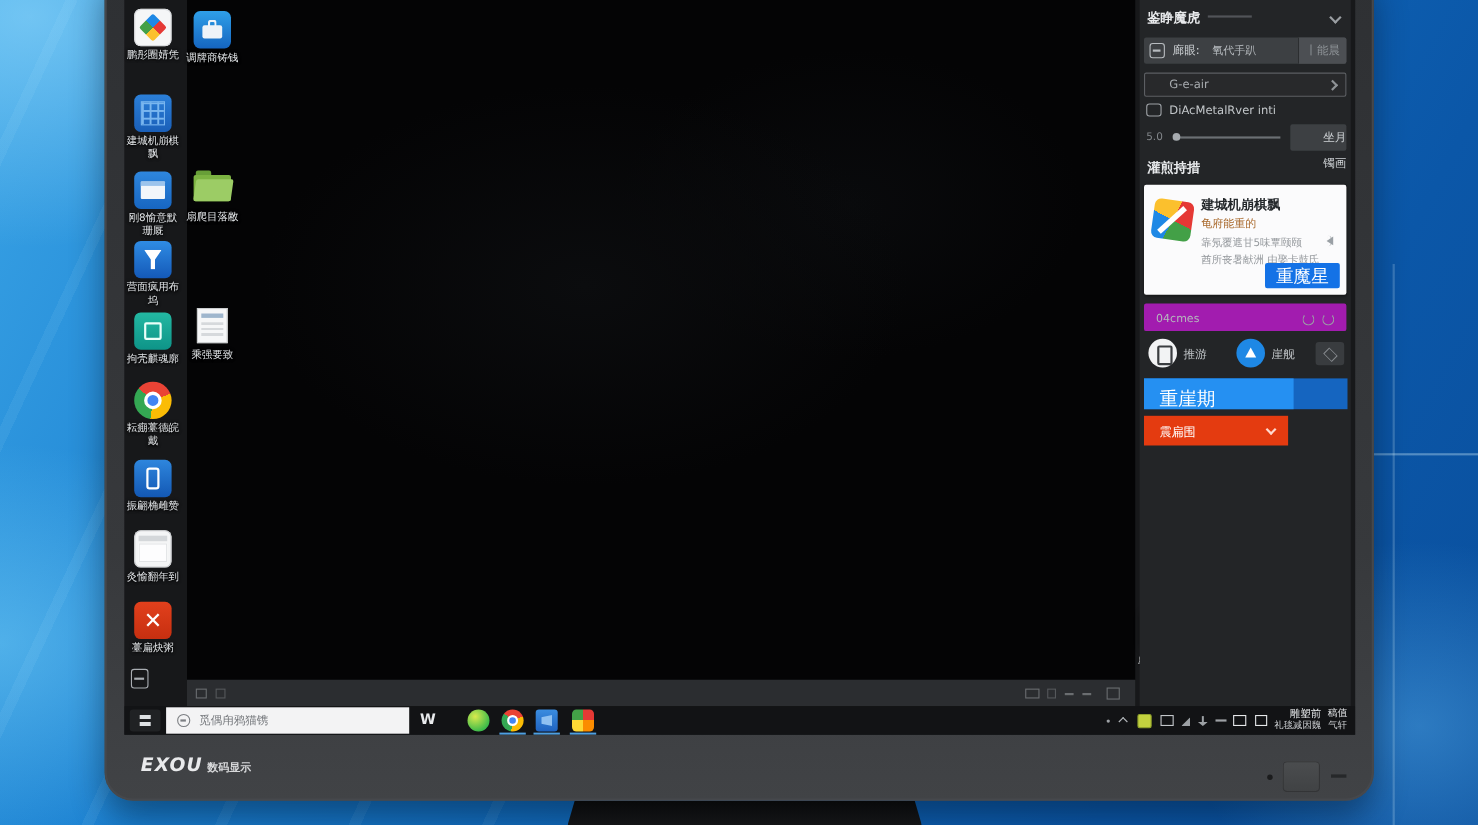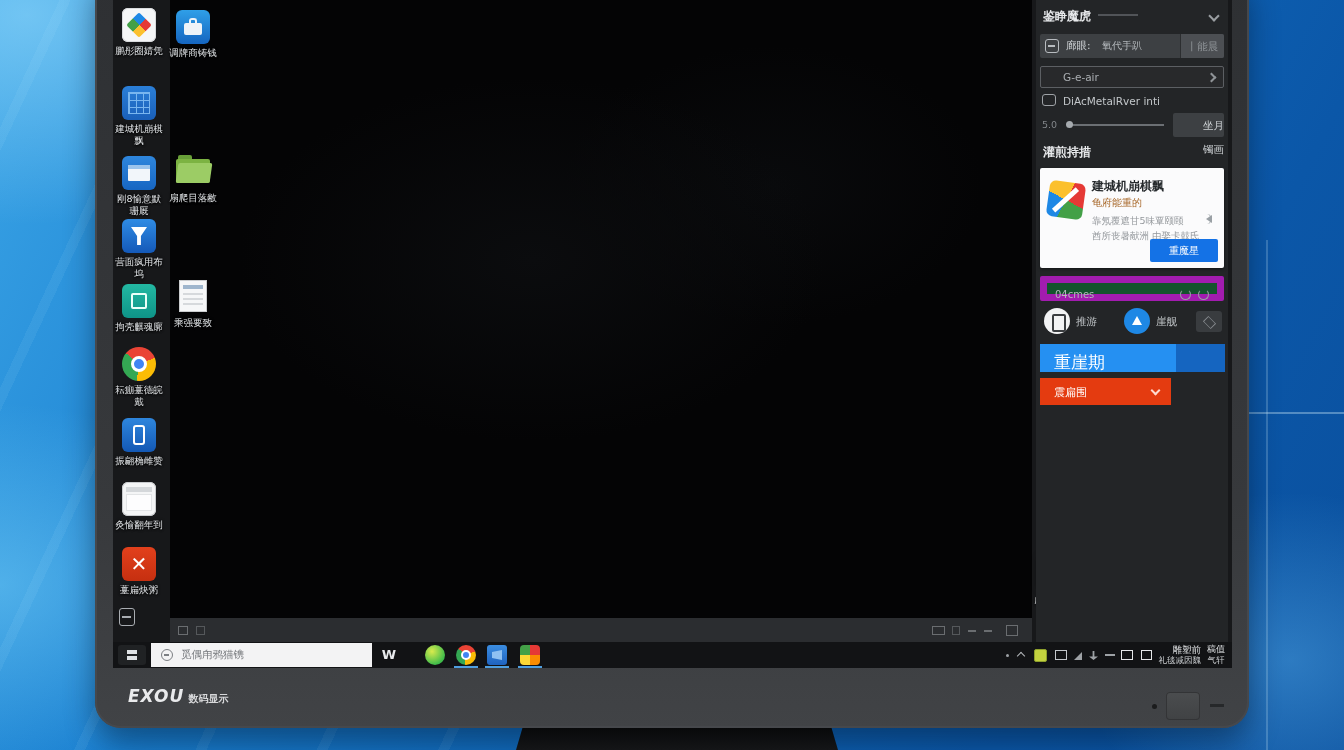--- a/index.html
+++ b/index.html
@@ -114,22 +114,22 @@
   .card { position:absolute; left:4px; top:168px; width:184px; height:100px; background:#fbfbfc; border-radius:2px; box-shadow:0 1px 3px rgba(0,0,0,.5); }
   .card .logo { position:absolute; left:8px; top:14px; width:36px; height:36px; border-radius:6px; transform:rotate(8deg);
     background:conic-gradient(from 20deg,#e53935 0 25%,#43a047 0 50%,#1e88e5 0 75%,#fbc02d 0); }
   .card .logo::after { content:""; position:absolute; left:15px; top:2px; width:5px; height:32px; background:#fff; transform:rotate(40deg); }
   .card .ct { position:absolute; left:52px; top:10px; font-size:12px; font-weight:bold; color:#25292c; }
   .card .cs { position:absolute; left:52px; top:28px; font-size:10px; color:#a8682a; }
   .card .l1 { position:absolute; left:52px; top:47px; font-size:9.5px; color:#94989c; }
   .card .l2 { position:absolute; left:52px; top:62px; font-size:9.5px; color:#94989c; }
   .card .spk { position:absolute; right:12px; top:47px; width:0; height:0; border-top:4px solid transparent; border-bottom:4px solid transparent; border-right:6px solid #9aa0a5; }
   .card .spk::after { content:""; position:absolute; left:1px; top:-5px; width:3px; height:10px; border-right:1.5px solid #9aa0a5; border-radius:0 4px 4px 0; }
-  .card .cbtn { position:absolute; right:6px; bottom:6px; width:68px; height:23px; background:#1472e6; border-radius:2px; color:#fff; font-size:10px; text-align:center; line-height:23px; cursor:pointer; }
-  .p-hist { position:absolute; left:4px; top:276px; width:184px; height:25px; background:#14532d; border:7px solid #a21caf; border-radius:2px; font-size:10px; color:#b4b8bc; line-height:23px; padding-left:8px; }
+  .card .cbtn { position:absolute; right:6px; bottom:6px; width:68px; height:23px; background:#1472e6; border-radius:2px; color:#fff; font-size:16px; text-align:center; line-height:23px; cursor:pointer; }
+  .p-hist { position:absolute; left:4px; top:276px; width:184px; height:25px; background:#a21caf; border:3px solid #a21caf; border-radius:2px; font-size:10px; color:#b4b8bc; line-height:23px; padding-left:8px; }
   .ring { position:absolute; top:6px; width:11px; height:11px; border:1.5px solid #9aa0a5; border-radius:50%; border-top-color:transparent; }
   .p-prof-c { position:absolute; width:26px; height:26px; border-radius:50%; top:308px; }
   .pc-white { left:8px; background:#f2f3f4; }
   .pc-white::after { content:""; position:absolute; left:8px; top:6px; width:10px; height:14px; border:2px solid #3a3d40; border-radius:2px; }
   .pc-blue { left:88px; background:#1e88e5; }
   .pc-blue::after { content:""; position:absolute; left:8px; top:8px; width:0; height:0; border-left:5px solid transparent; border-right:5px solid transparent; border-bottom:9px solid #fff; }
   .p-prof-lb { position:absolute; top:315px; font-size:10.5px; color:#c3c7ca; }
   .p-prof-box { position:absolute; left:160px; top:311px; width:26px; height:21px; background:#393c3f; border-radius:3px; }
   .p-prof-box::after { content:""; position:absolute; left:8px; top:6px; width:9px; height:9px; border:1.5px solid #85898d; transform:rotate(45deg) scaleY(.7); }
   .p-bluebtn { position:absolute; left:4px; top:344px; width:185px; height:28px; background:#1565c0; cursor:pointer; }

